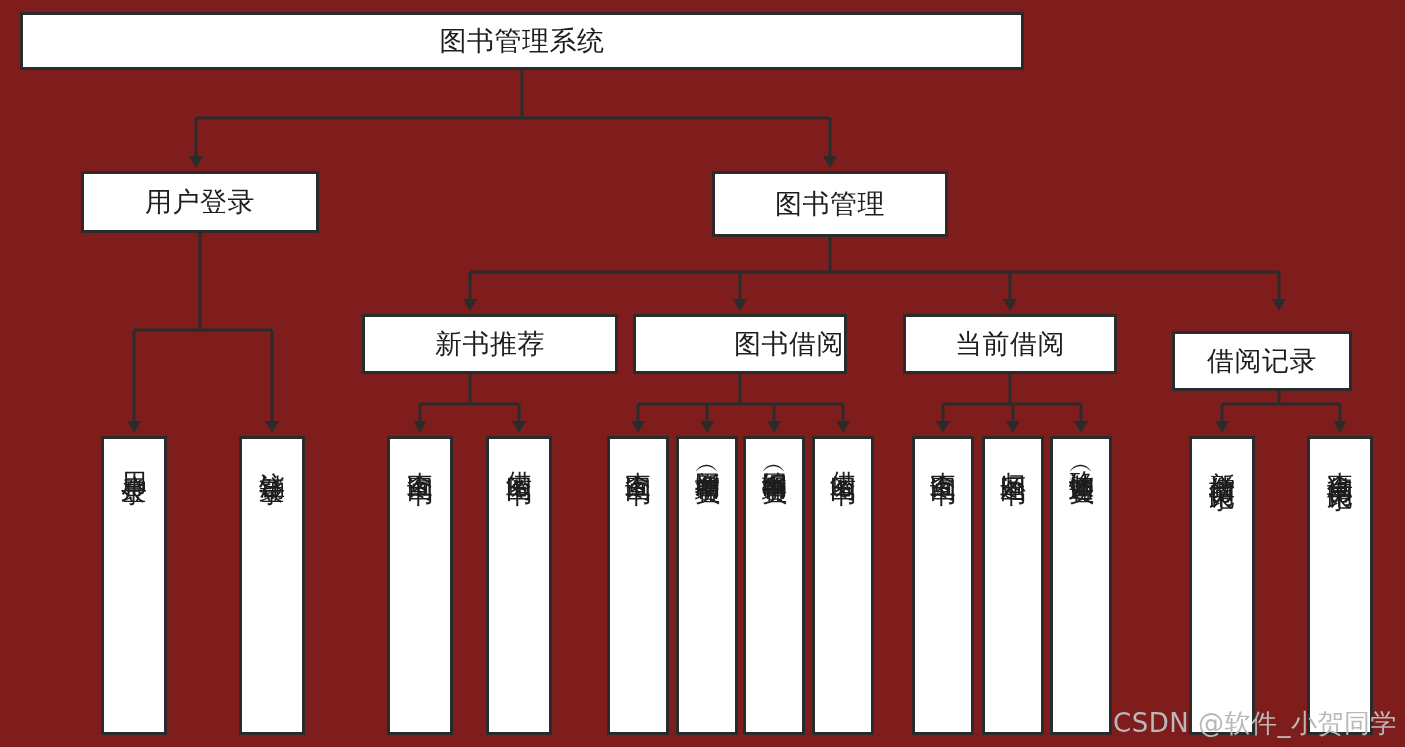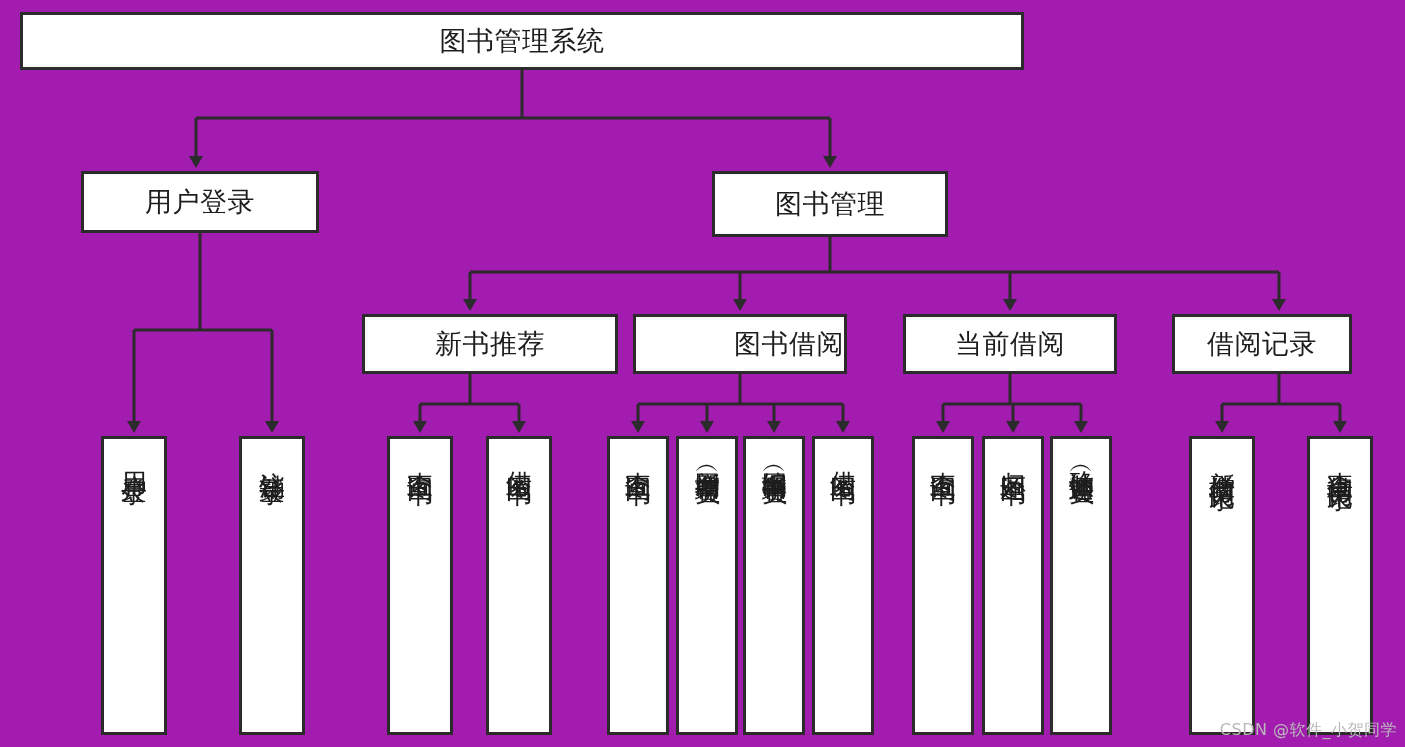--- a/index.html
+++ b/index.html
@@ -10,21 +10,21 @@
   body {
     font-family: "DejaVu Sans", "Liberation Sans", sans-serif;
     width: 1405px;
     height: 747px;
     overflow: hidden;
   }
   #canvas {
     position: relative;
     width: 1405px;
     height: 747px;
-    background: #a21caf;
+    background: #7f1d1d;
   }
   #edges {
     position: absolute;
     left: 0;
     top: 0;
     width: 1405px;
     height: 747px;
     pointer-events: none;
   }
   .node {
@@ -64,21 +64,21 @@
     letter-spacing: 3px;
   }
   .node.vert.tall .label {
     font-size: 25px;
     letter-spacing: 1.5px;
   }
   #watermark {
     position: absolute;
     right: 8px;
     bottom: 6px;
-    font-size: 16px;
+    font-size: 26px;
     color: #b9b9b9;
     letter-spacing: 0.5px;
     white-space: nowrap;
   }
 </style>
 </head>
 <body>
 
 <div id="canvas">
 
@@ -150,21 +150,21 @@
   </div>
 
   <div class="node horiz" style="left:633px; top:314px; width:214px; height:60px;justify-content:flex-end;">
     <span class="label">图书借阅</span>
   </div>
 
   <div class="node horiz" style="left:903px; top:314px; width:214px; height:60px;">
     <span class="label">当前借阅</span>
   </div>
 
-  <div class="node horiz" style="left:1172px; top:314px; width:180px; height:60px;">
+  <div class="node horiz" style="left:1172px; top:331px; width:180px; height:60px;">
     <span class="label">借阅记录</span>
   </div>
 
   <div class="node vert" style="left:101px; top:436px; width:66px; height:299px;">
     <span class="label">用户登录</span>
   </div>
 
   <div class="node vert" style="left:239px; top:436px; width:66px; height:299px;">
     <span class="label">注销登录</span>
   </div>

